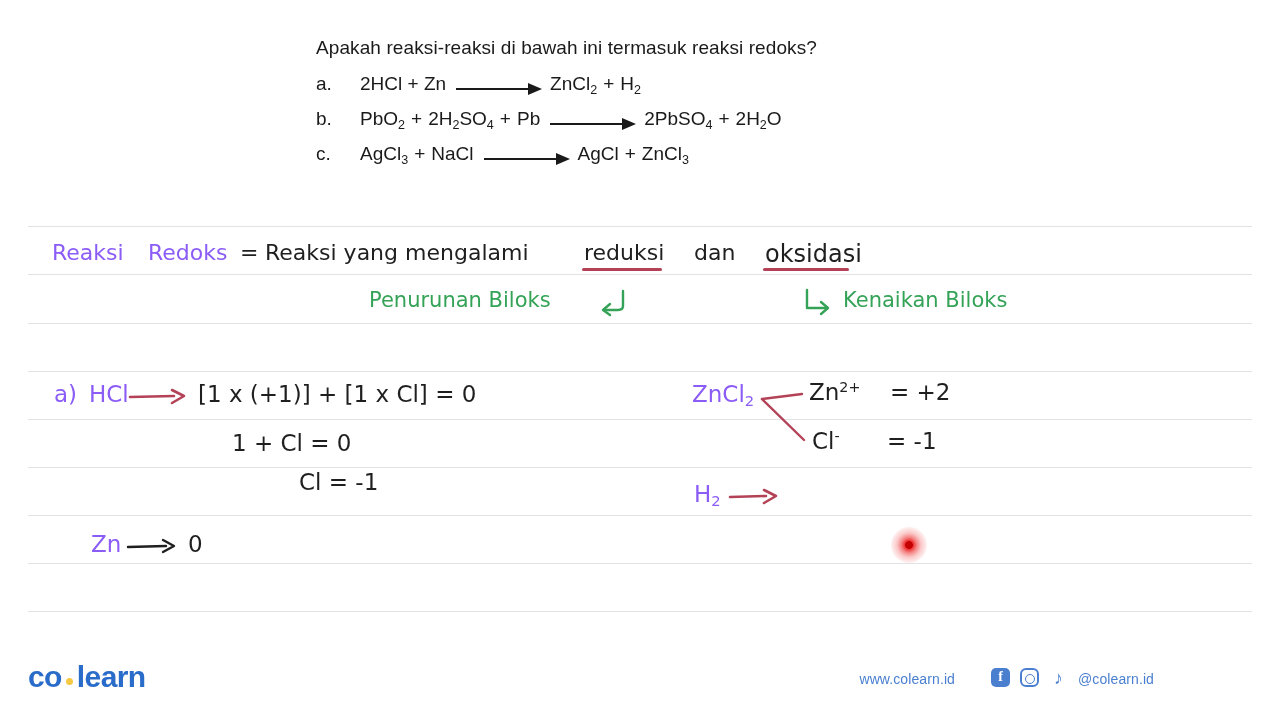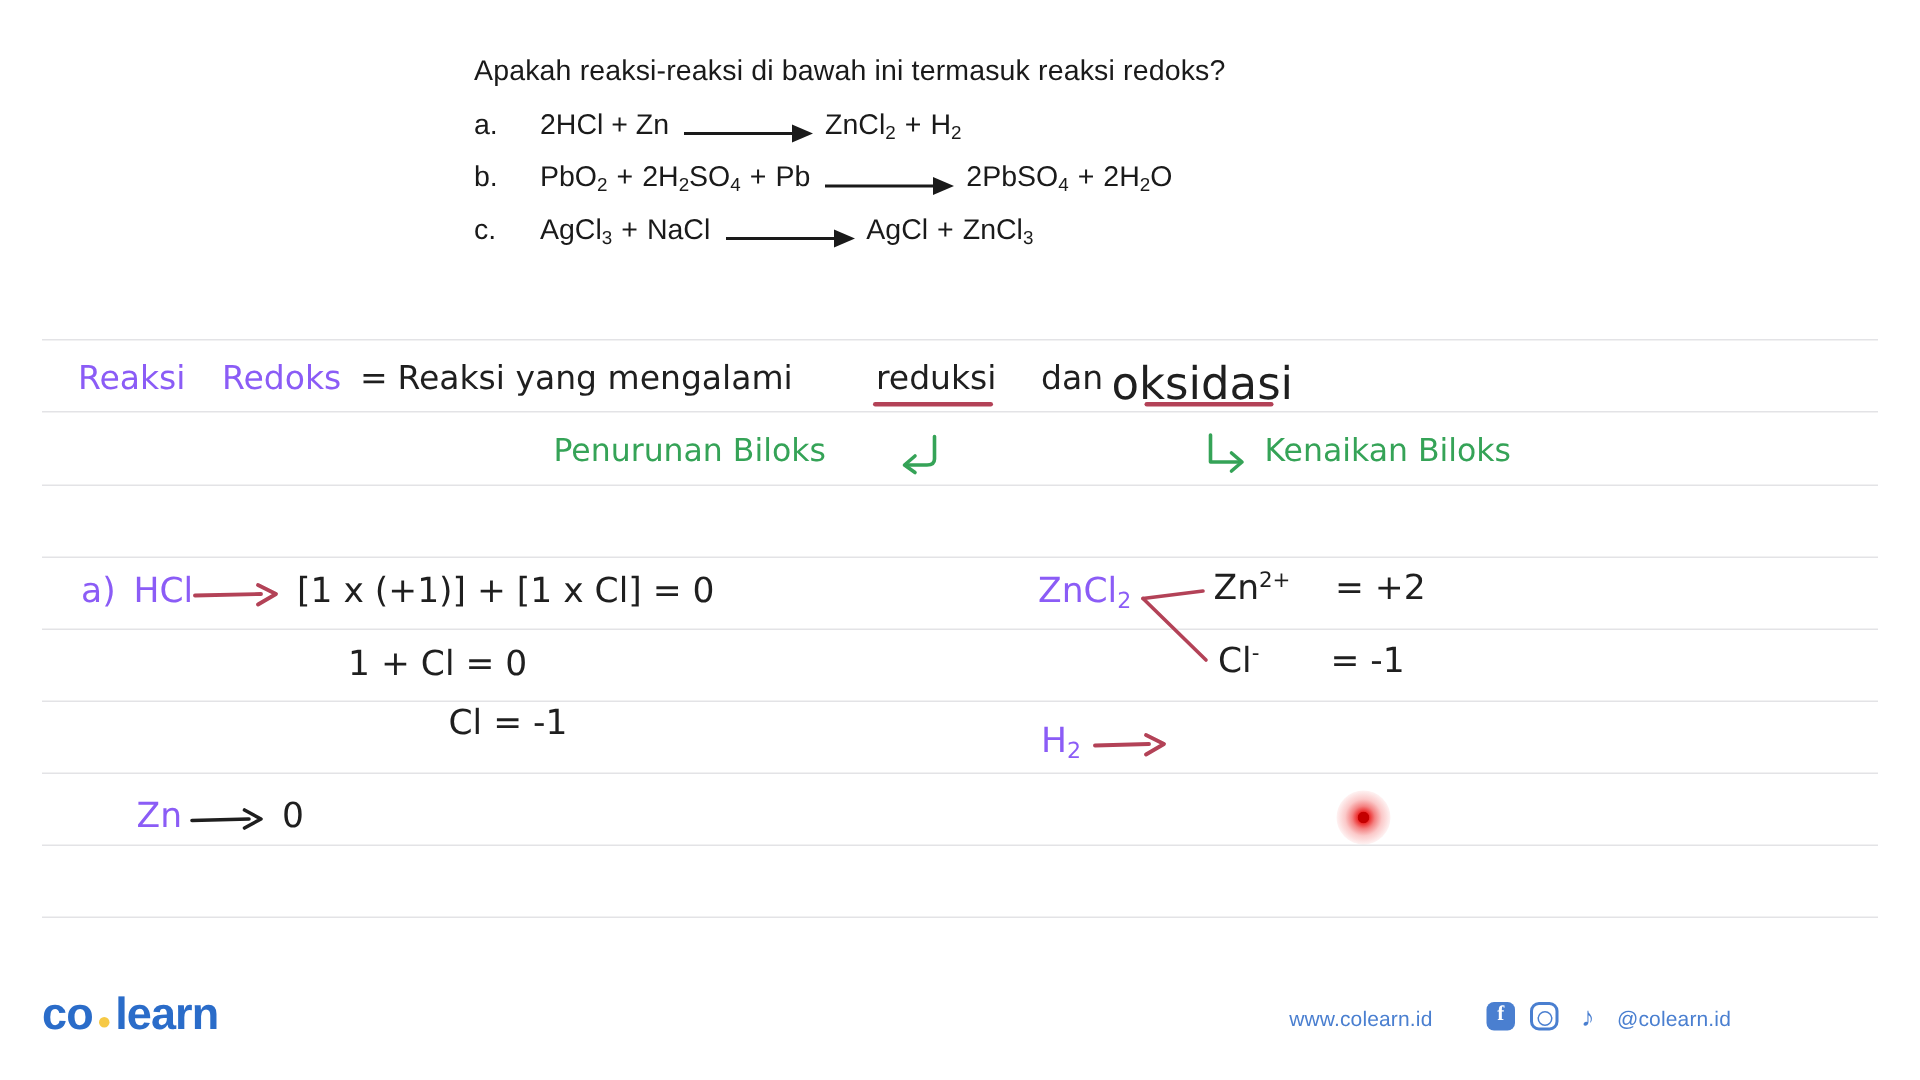--- a/index.html
+++ b/index.html
@@ -261,21 +261,21 @@
 
   <div class="hw hw-black" style="left:240px; top:242px; font-size:22px;">=</div>
 
   <div class="hw hw-black" style="left:265px; top:242px; font-size:22px;">Reaksi  yang  mengalami</div>
 
   <div class="hw hw-black" style="left:584px; top:242px; font-size:22px;">reduksi</div>
   <div class="underline-pink" style="left:582px; top:268px; width:80px;"></div>
 
   <div class="hw hw-black" style="left:694px; top:242px; font-size:22px;">dan</div>
 
-  <div class="hw hw-black" style="left:741px; top:242px; font-size:30px;">oksidasi</div>
+  <div class="hw hw-black" style="left:765px; top:242px; font-size:24px;">oksidasi</div>
   <div class="underline-pink" style="left:763px; top:268px; width:86px;"></div>
 
   <div class="hw hw-green" style="left:369px; top:290px; font-size:21px;">Penurunan  Biloks</div>
 
   <svg class="hand-arrow" style="left:596px; top:286px;" width="34" height="32" viewBox="0 0 34 32">
     <path d="M27 5 L27 20 Q27 24 22 24 L8 24" stroke="#35a357" stroke-width="2.4" fill="none" stroke-linecap="round"></path>
     <path d="M14 18 L7 24 L14 29" stroke="#35a357" stroke-width="2.4" fill="none" stroke-linecap="round" stroke-linejoin="round"></path>
   </svg>
 
   <svg class="hand-arrow" style="left:800px; top:286px;" width="34" height="32" viewBox="0 0 34 32">

